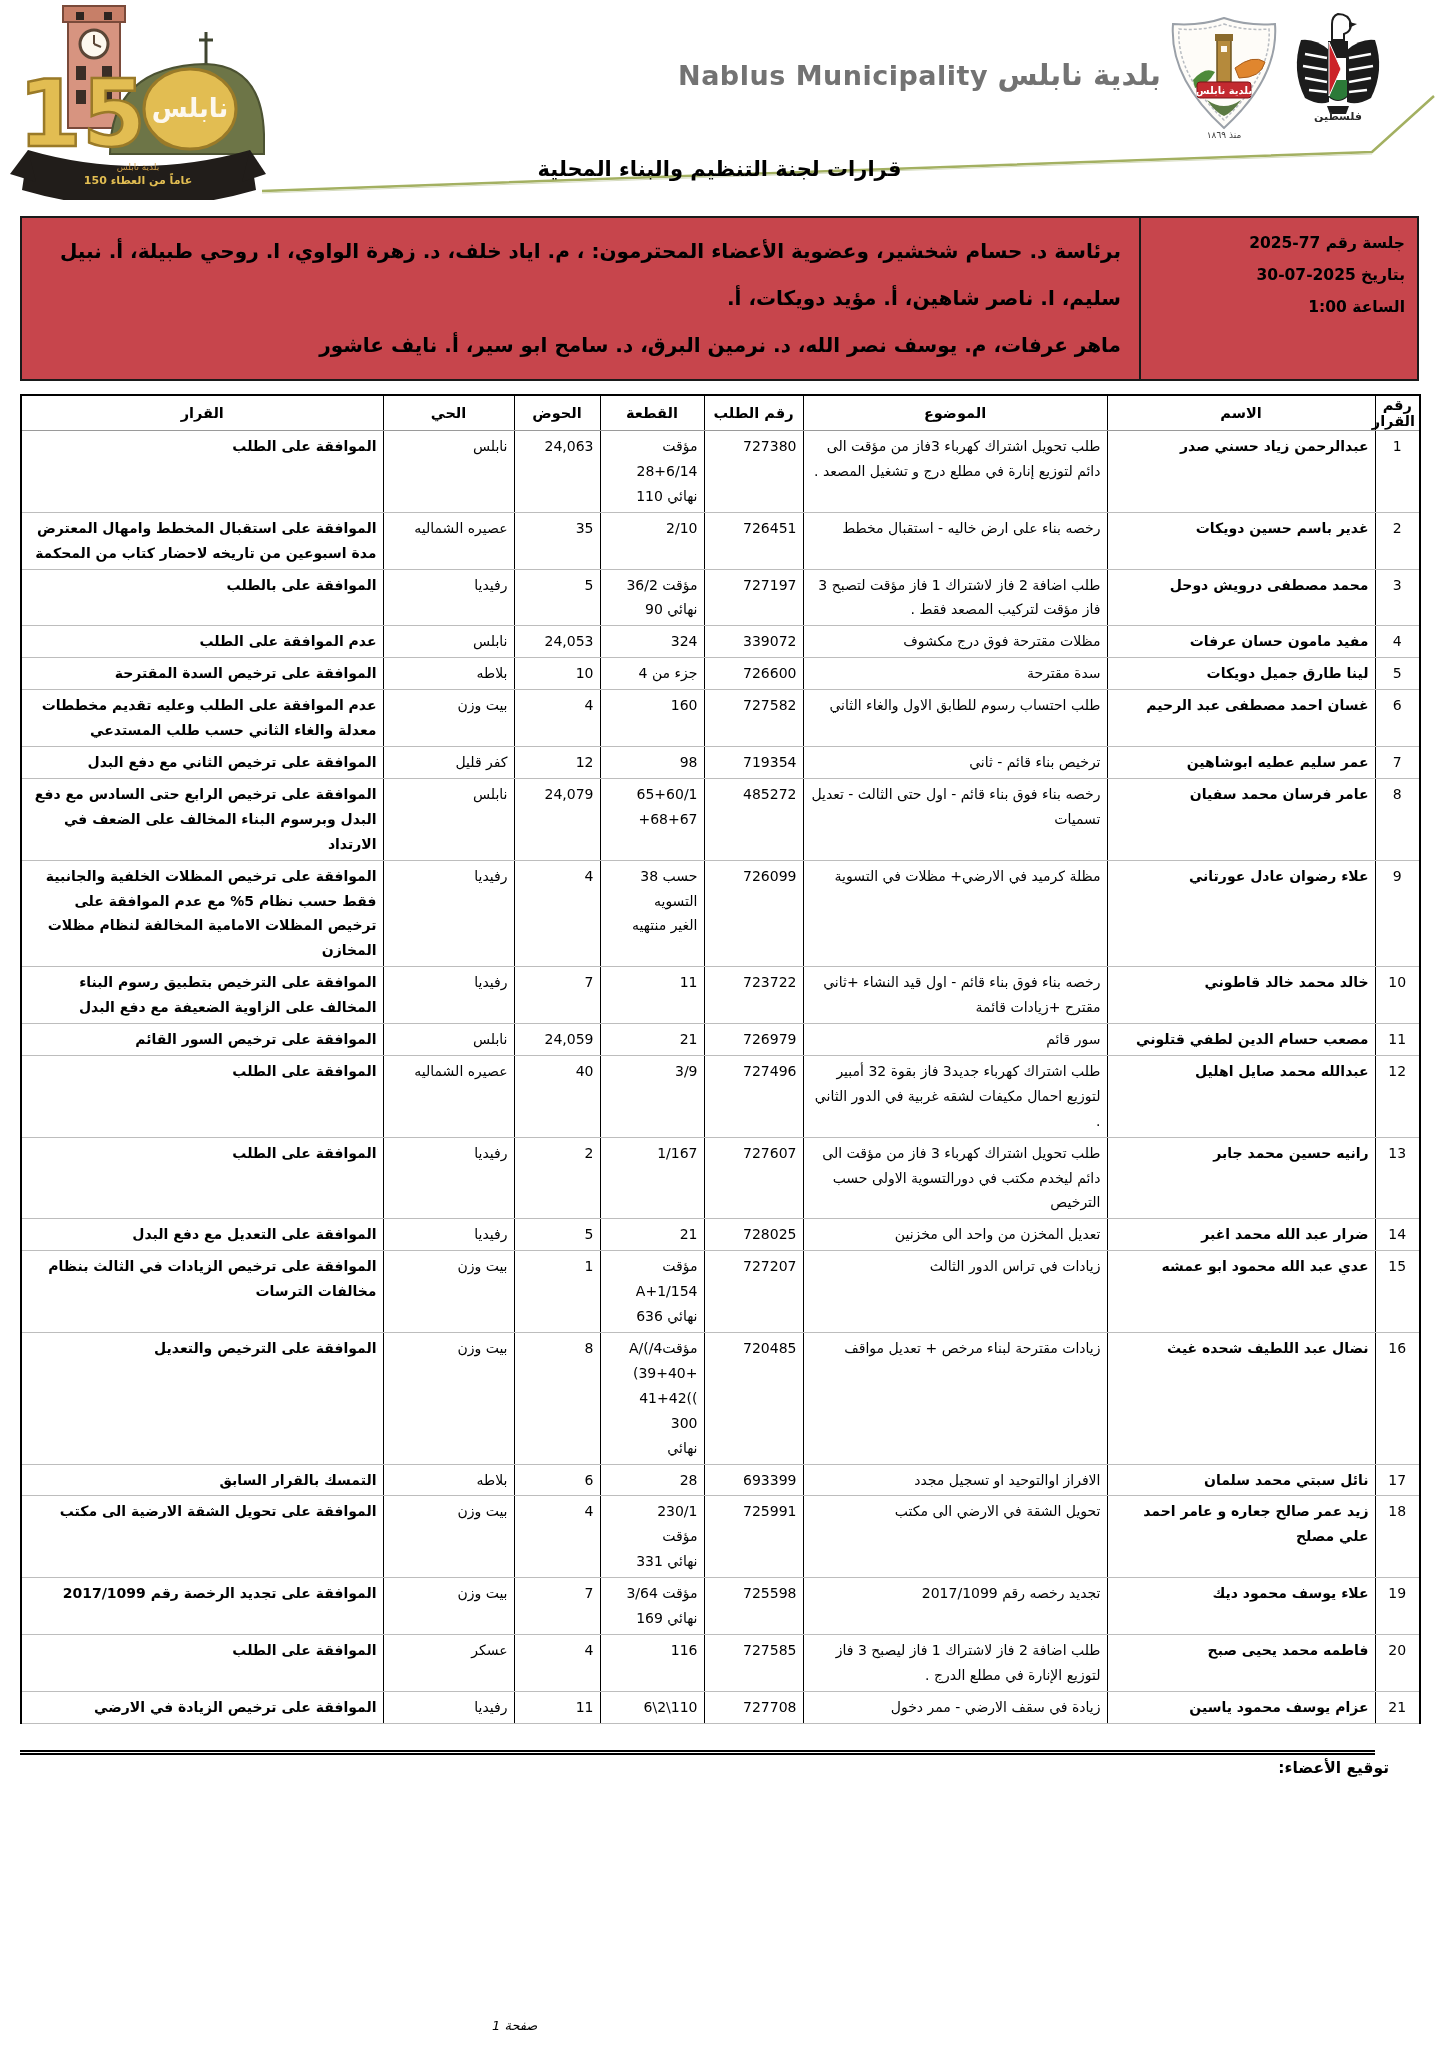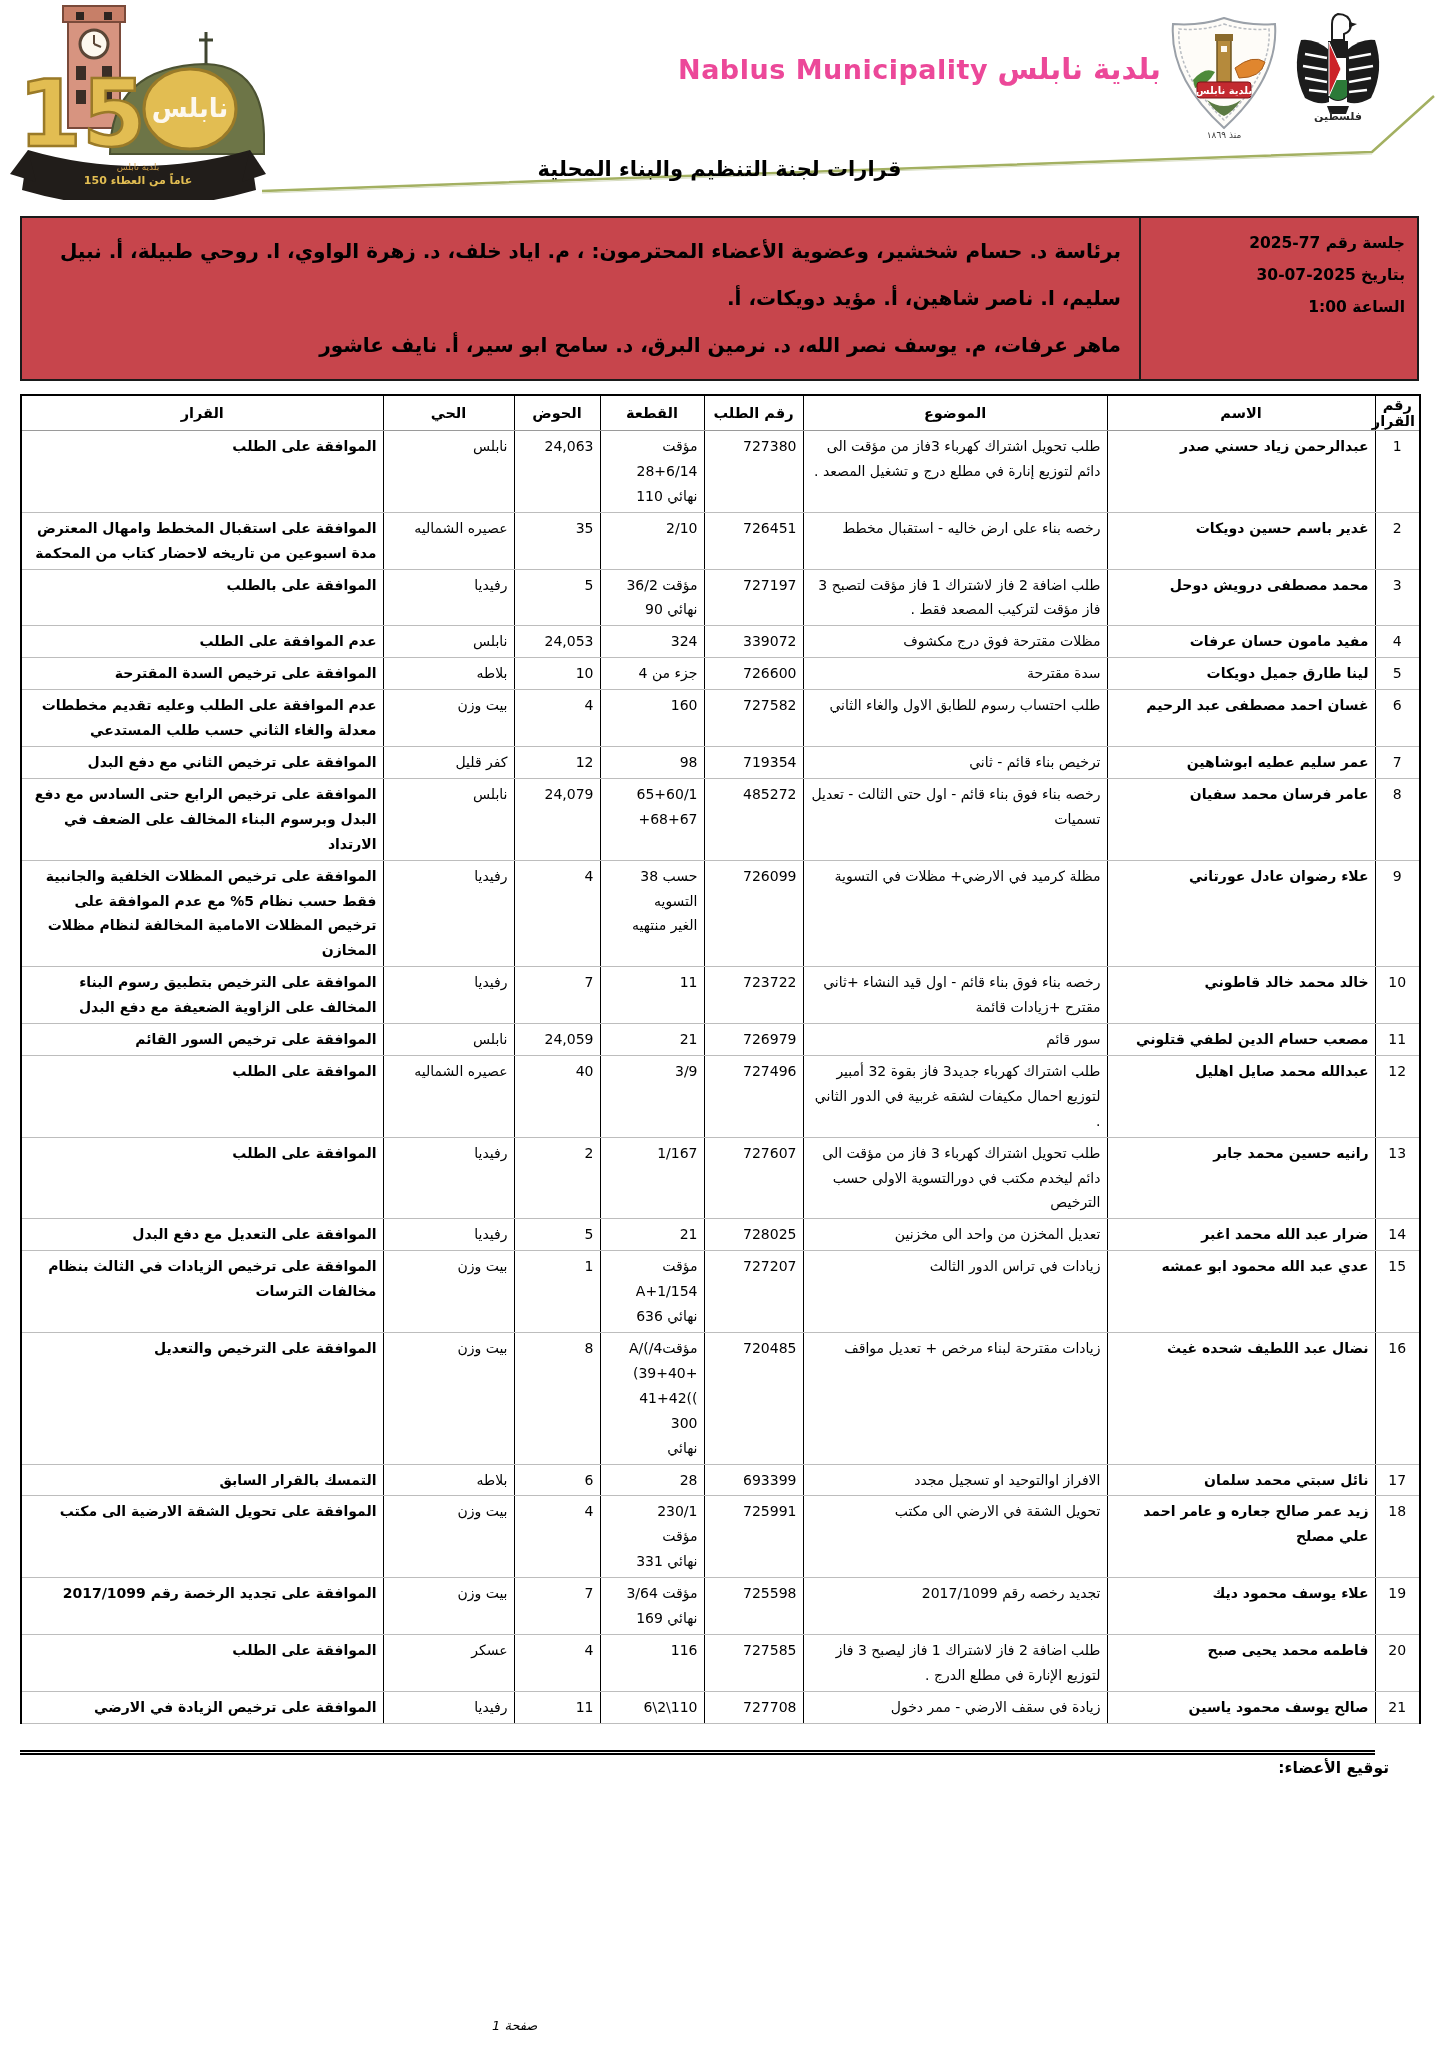--- a/index.html
+++ b/index.html
@@ -4,21 +4,21 @@
 <style>
   html,body{margin:0;padding:0;background:#fff;}
   body{font-family:"DejaVu Sans", sans-serif; color:#000;}
   #page{position:relative;width:1439px;height:2048px;background:#fff;overflow:hidden;margin:0 auto;}
 
   
   .header{position:relative;height:206px;}
   .logo150{position:absolute;left:10px;top:4px;}
   .crest{position:absolute;right:158px;top:16px;}
   .eagle{position:absolute;right:52px;top:10px;}
-  .brand{position:absolute;top:52px;right:278px;font-weight:bold;font-size:27px;color:#ec4899;letter-spacing:.5px;}
+  .brand{position:absolute;top:58px;right:278px;font-weight:bold;font-size:27px;color:#737373;letter-spacing:.5px;}
   .brand .ar{font-size:29px;}
   .hline{position:absolute;left:0;top:0;width:1439px;height:206px;pointer-events:none;}
   .doc-title{position:absolute;left:0;right:0;top:157px;text-align:center;font-weight:bold;font-size:21px;}
 
   
   .session-band{margin:10px 20px 0 20px;background:#c7454c;border:2px solid #1a1a1a;display:flex;min-height:108px;}
   .session-meta{width:258px;border-left:2px solid #1a1a1a;padding:10px 12px 8px 6px;font-weight:bold;font-size:15.5px;line-height:2.05;}
   .session-members{flex:1;padding:10px 18px;font-weight:bold;font-size:20px;line-height:2.35;text-align:right;}
 
   
@@ -381,21 +381,21 @@
           <td class="c-name">فاطمه محمد يحيى صبح</td>
           <td class="c-subject">طلب اضافة 2 فاز لاشتراك 1 فاز ليصبح 3 فاز لتوزيع الإنارة في مطلع الدرج .</td>
           <td class="c-request">727585</td>
           <td class="c-parcel">116</td>
           <td class="c-basin">4</td>
           <td class="c-district">عسكر</td>
           <td class="c-decision">الموافقة على الطلب</td>
         </tr>
         <tr>
           <td class="c-num">21</td>
-          <td class="c-name">صالح يوسف محمود ياسين</td>
+          <td class="c-name">عزام يوسف محمود ياسين</td>
           <td class="c-subject">زيادة في سقف الارضي - ممر دخول</td>
           <td class="c-request">727708</td>
           <td class="c-parcel">6\2\110</td>
           <td class="c-basin">11</td>
           <td class="c-district">رفيديا</td>
           <td class="c-decision">الموافقة على ترخيص الزيادة في الارضي</td>
         </tr>
       </tbody>
   </table>
 

